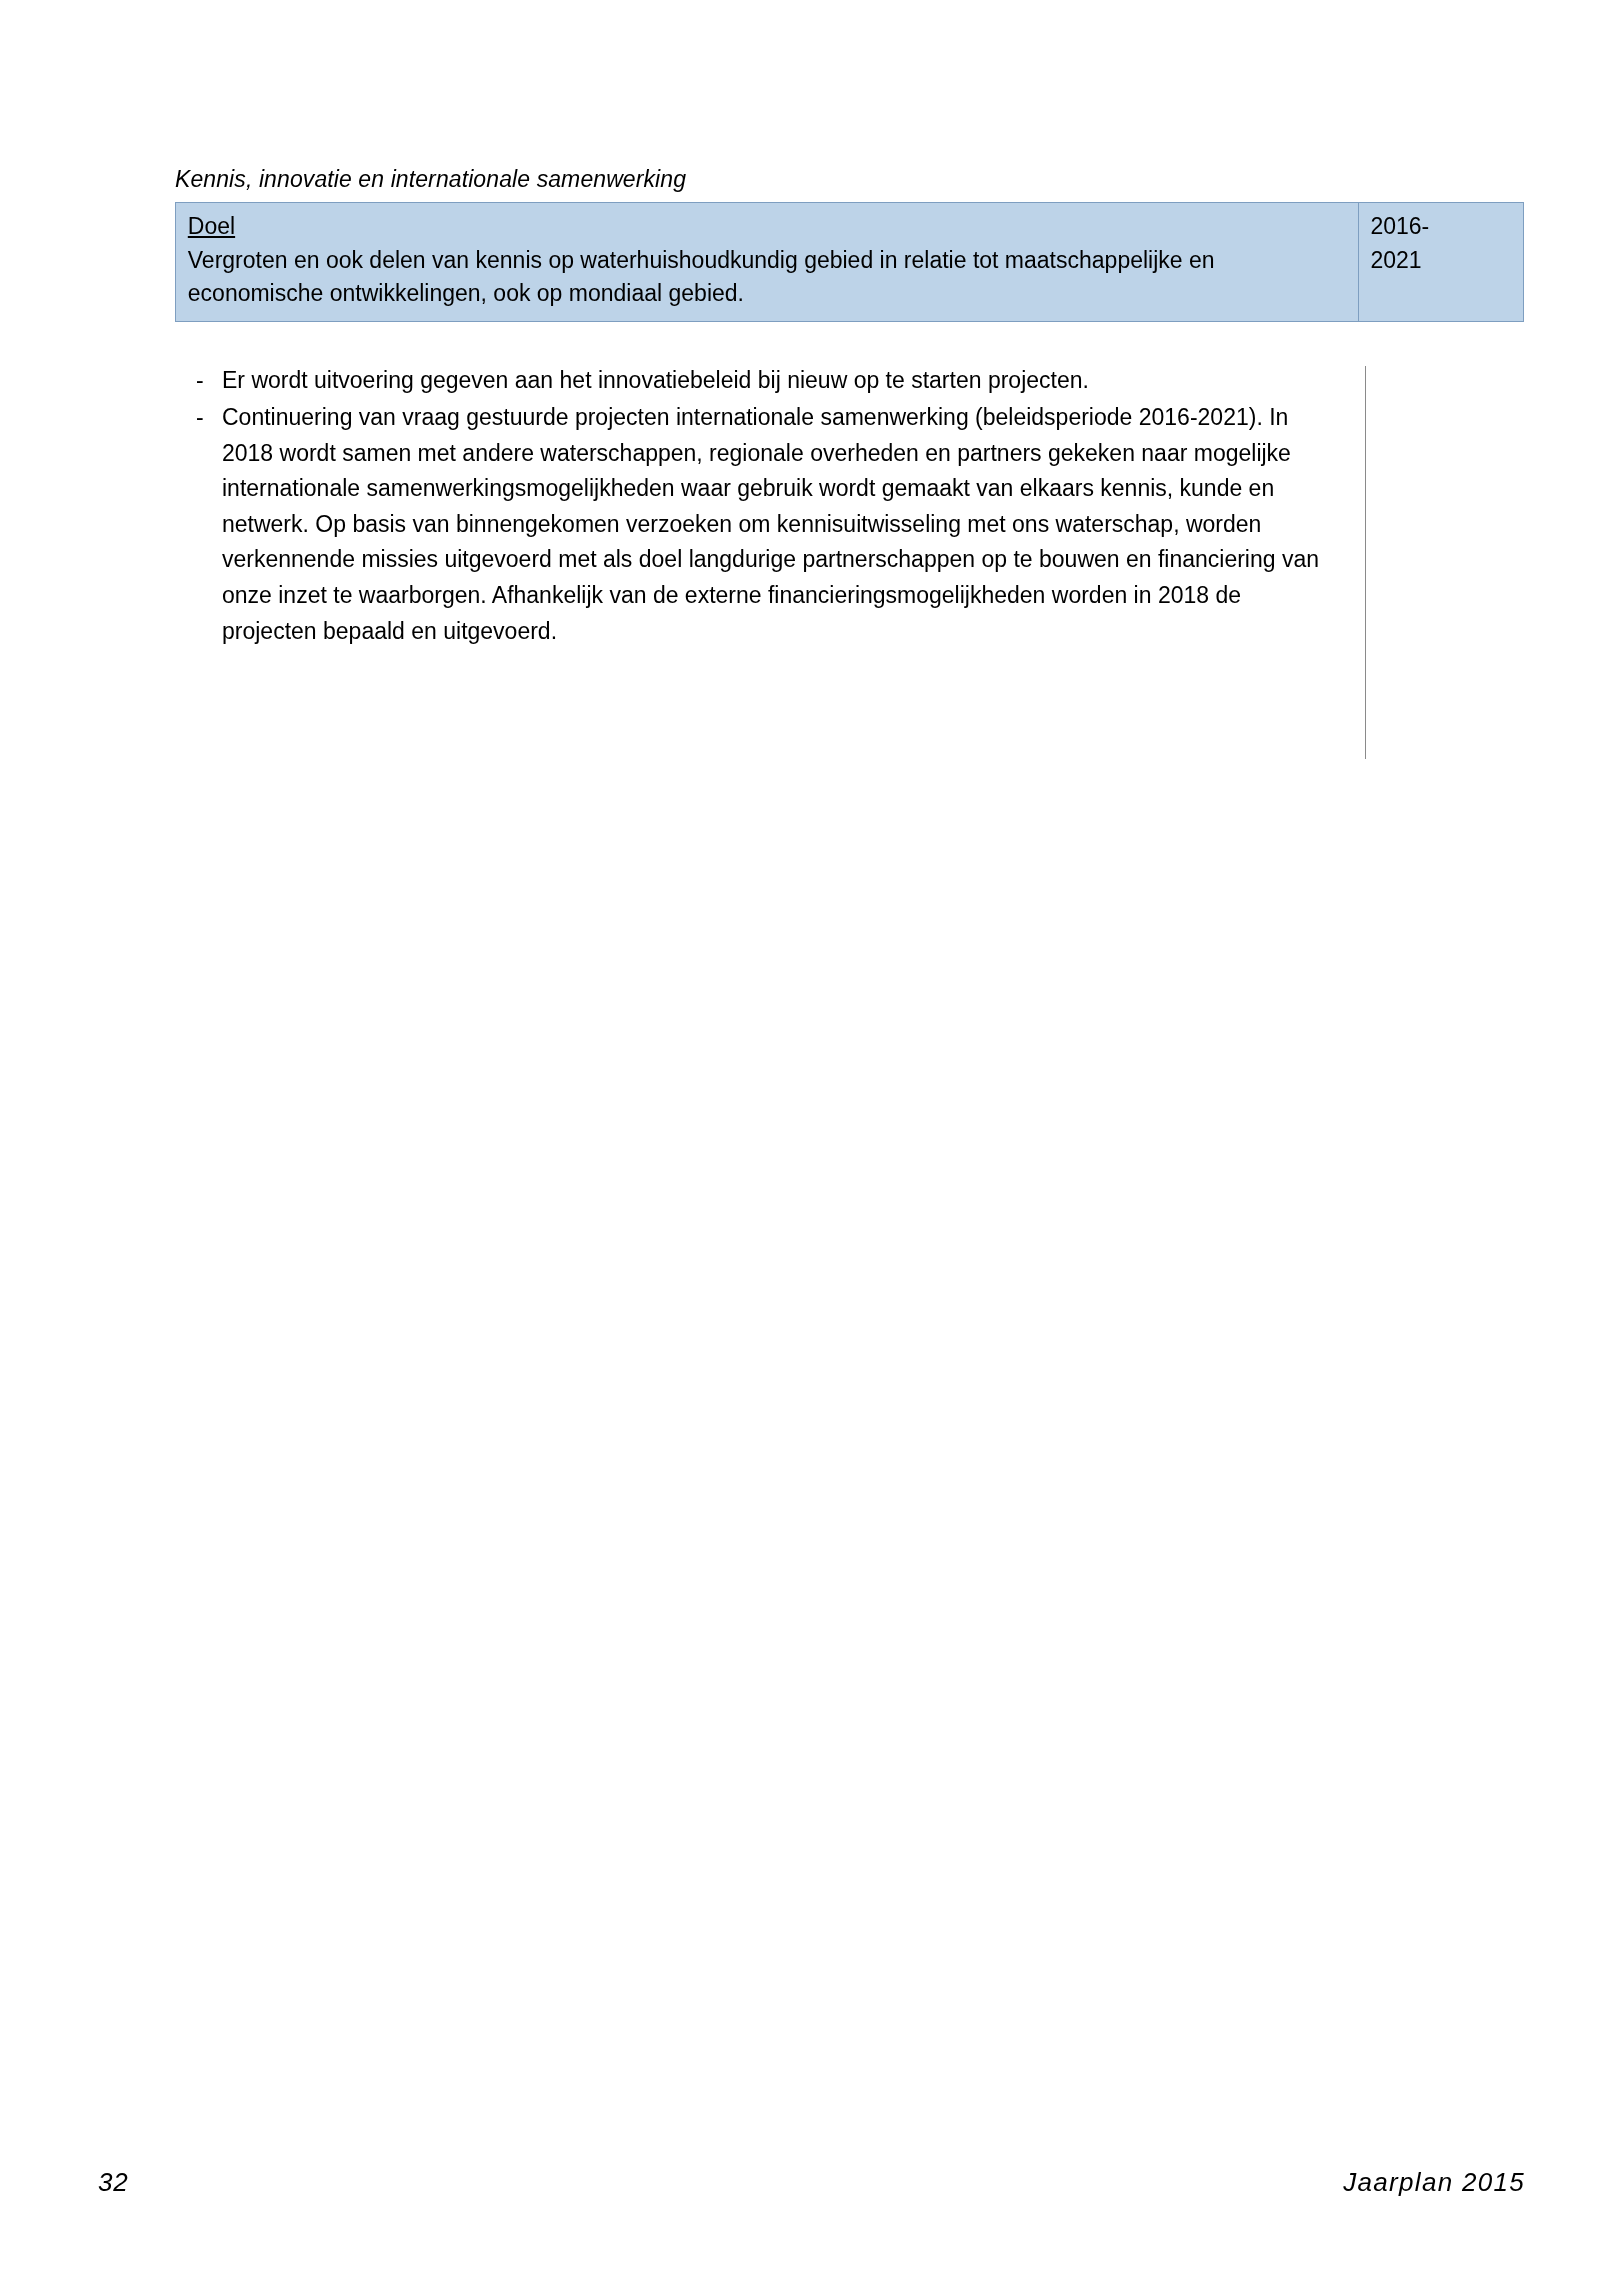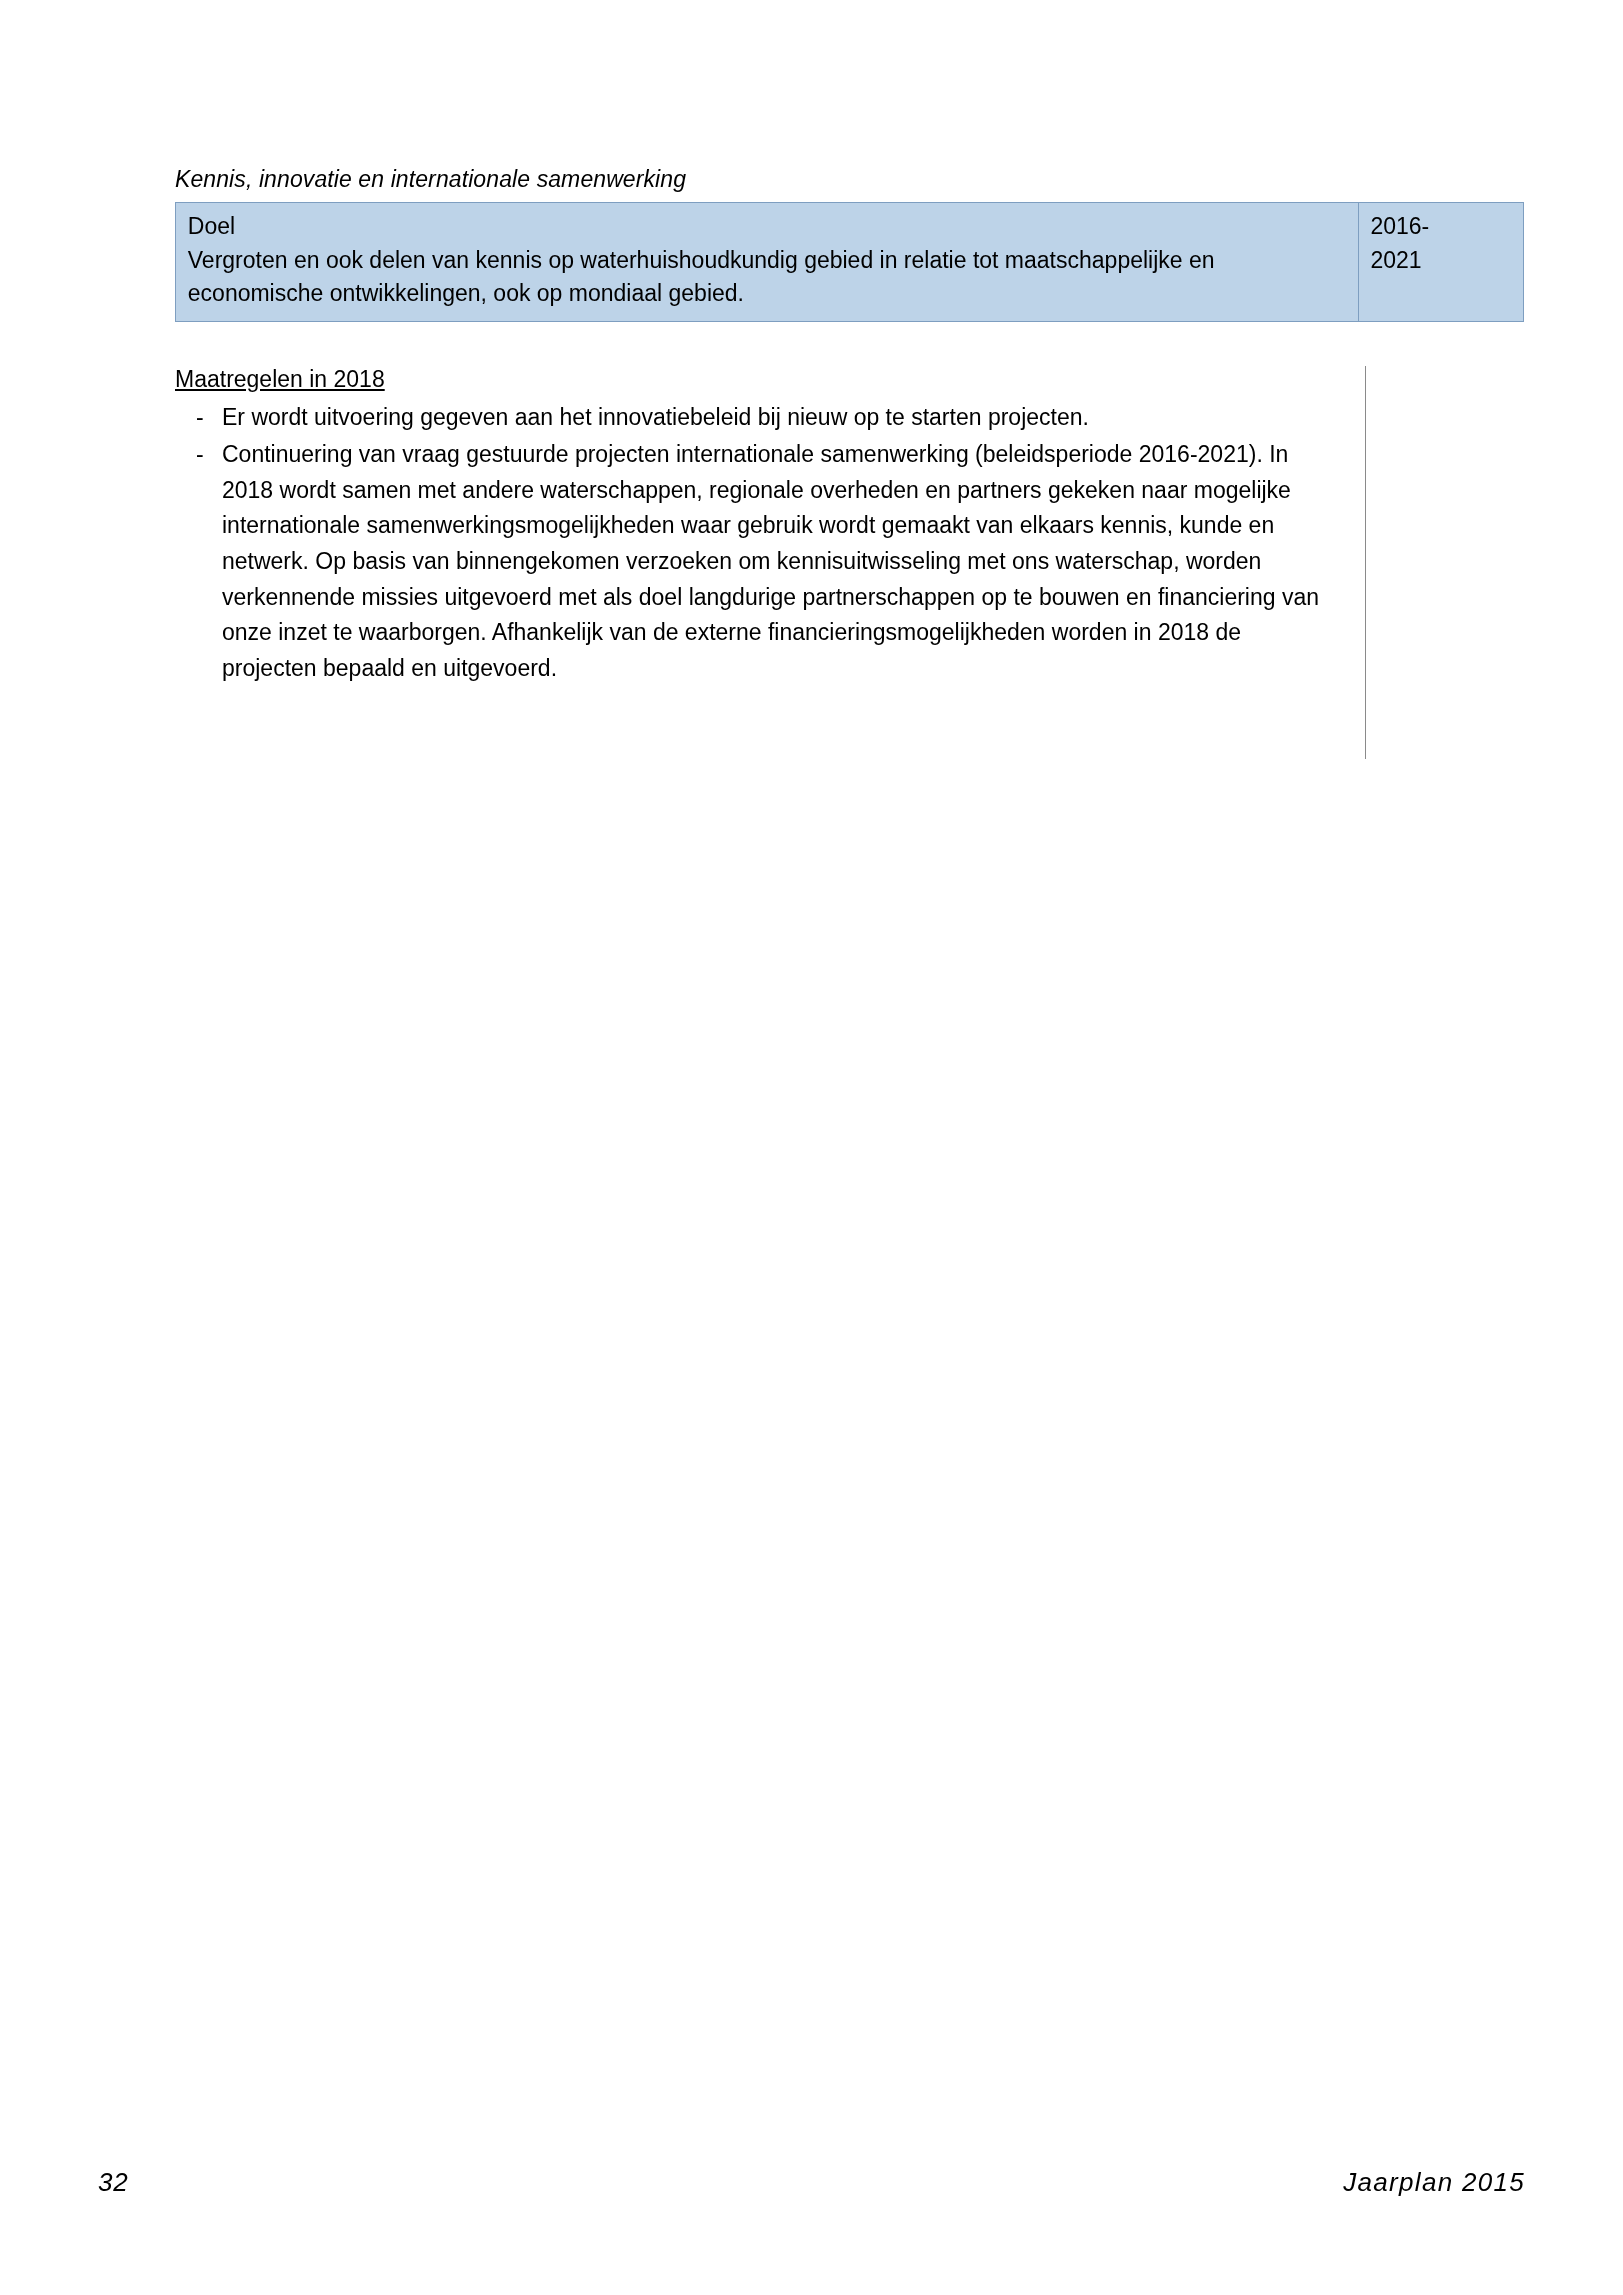--- a/index.html
+++ b/index.html
@@ -46,20 +46,21 @@
   }
   td.goal-main {
     width: 1158px;
   }
   td.goal-period {
     width: 141px;
     padding-top: 41px;
   }
   .goal-label {
     font-size: 23px;
+    text-decoration: underline;
     line-height: 1.45;
   }
   .goal-text {
     font-size: 23px;
     line-height: 1.45;
   }
   .period-line {
     font-size: 23px;
     line-height: 1.45;
   }
@@ -136,21 +137,20 @@
           <div class="period-line">2016-</div>
           <div class="period-line">2021</div>
         </td>
       </tr>
     </tbody>
       </table>
 
     <div class="measures-block">
       <div class="measures-rule"></div>
 
-      <div class="measures-title">Maatregelen in 2018</div>
 
       <ul class="measures-list">
         <li>
           <span class="dash">-</span>
           <span>Er wordt uitvoering gegeven aan het innovatiebeleid bij nieuw op te starten projecten.</span>
         </li>
         <li>
           <span class="dash">-</span>
           <span>Continuering van vraag gestuurde projecten internationale samenwerking (beleidsperiode 2016-2021). In 2018 wordt samen met andere waterschappen, regionale overheden en partners gekeken naar mogelijke internationale samenwerkingsmogelijkheden waar gebruik wordt gemaakt van elkaars kennis, kunde en netwerk. Op basis van binnengekomen verzoeken om kennisuitwisseling met ons waterschap, worden verkennende missies uitgevoerd met als doel langdurige partnerschappen op te bouwen en financiering van onze inzet te waarborgen. Afhankelijk van de externe financieringsmogelijkheden worden in 2018 de projecten bepaald en uitgevoerd.</span>
         </li>

